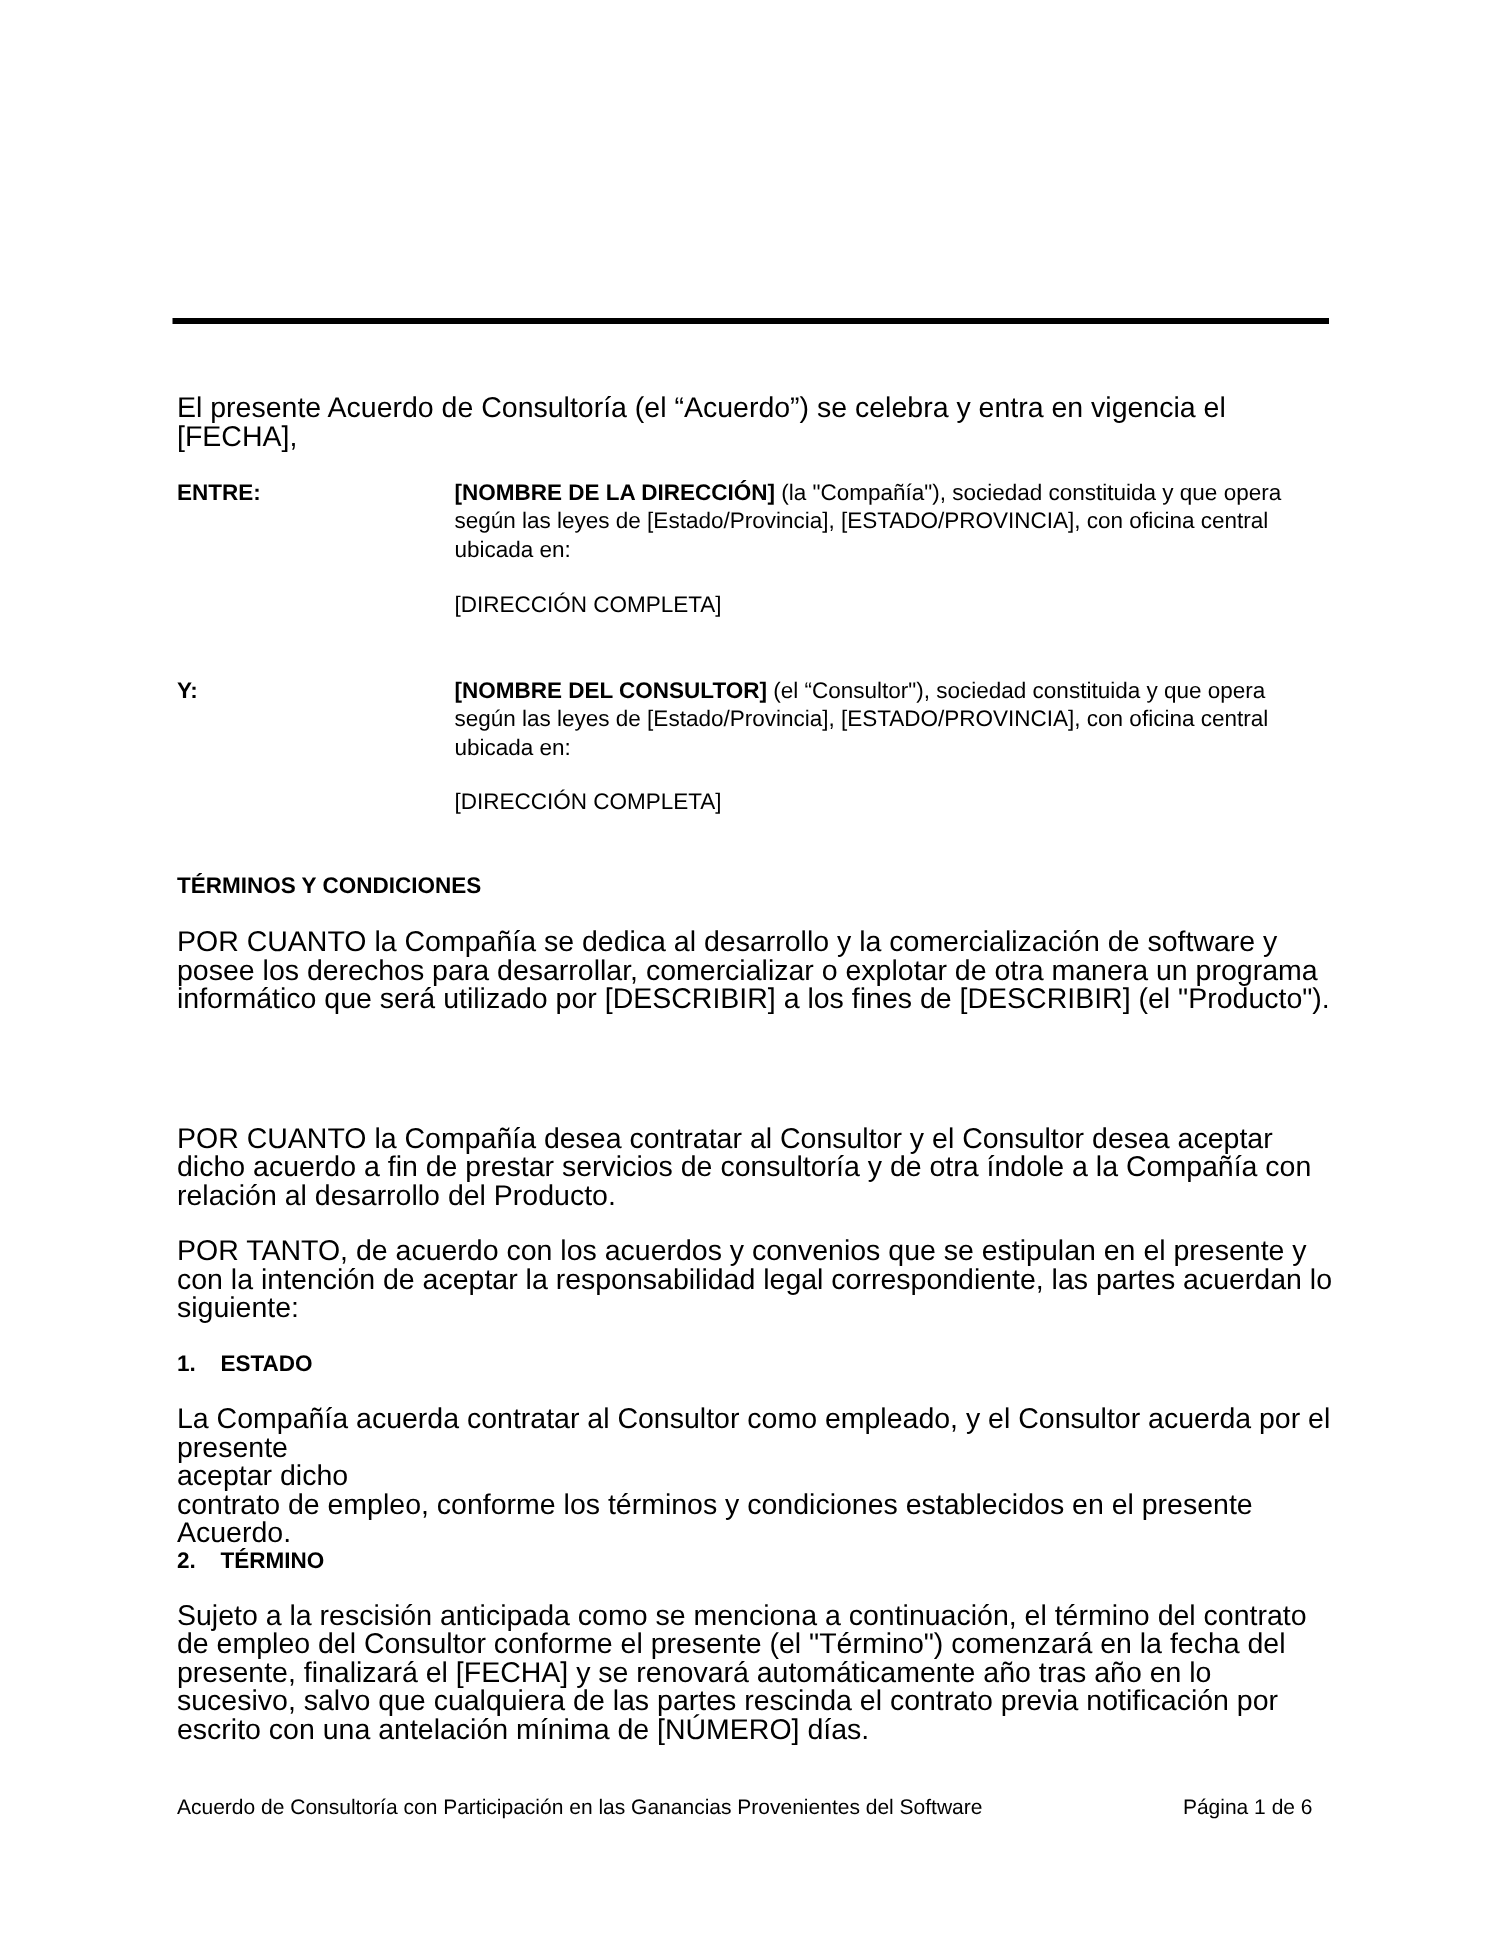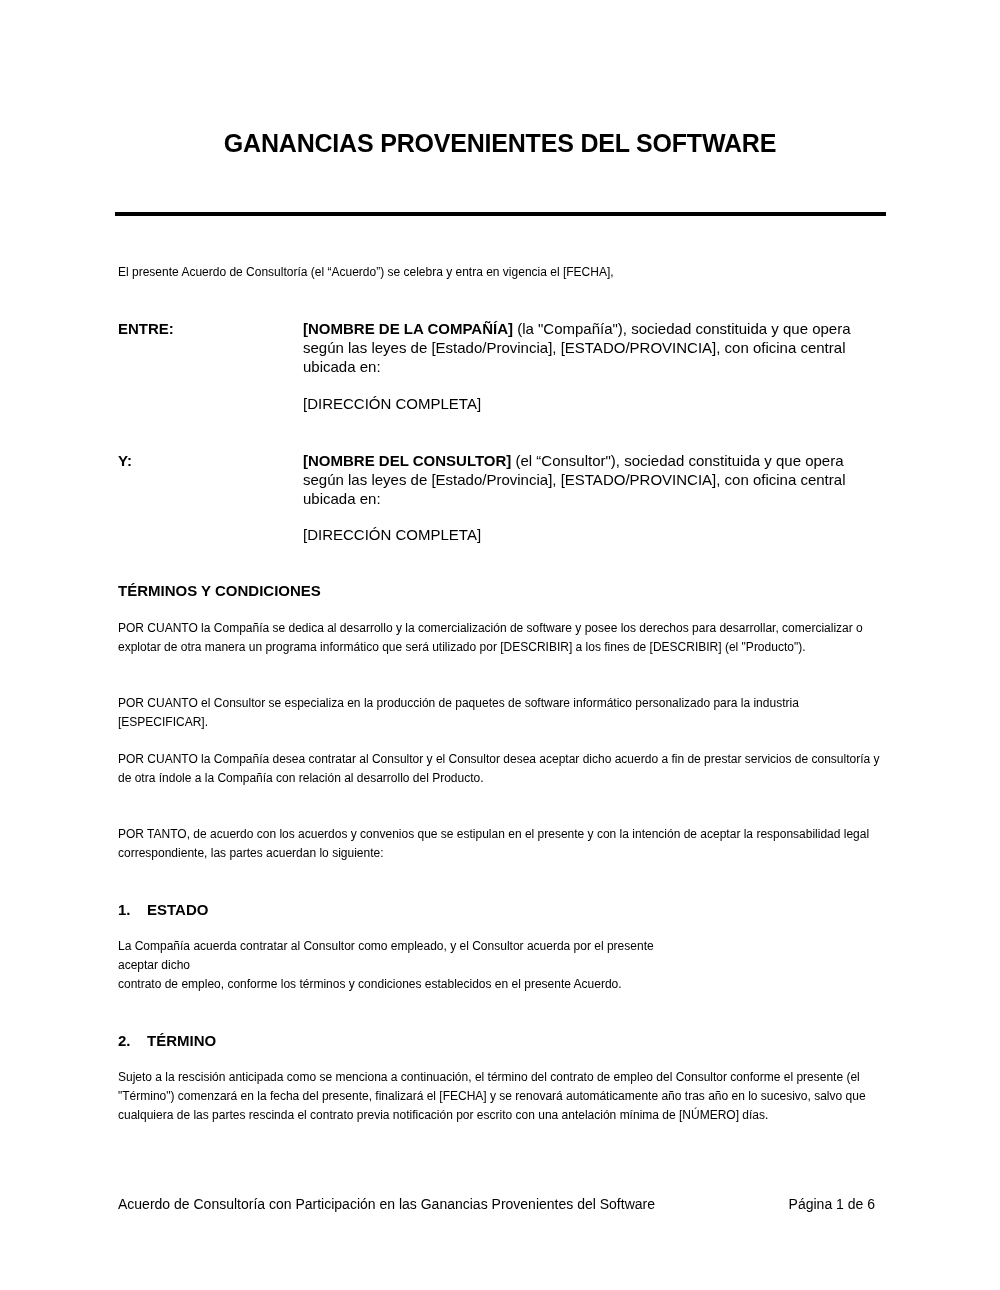--- a/index.html
+++ b/index.html
@@ -10,58 +10,56 @@
   }
   .page { position: absolute; left: 0; top: 0; width: 1000px; height: 1290px; }
   .title {
     position: absolute; left: 100px; width: 800px; top: 128px;
     text-align: center; font-weight: bold; font-size: 25px; line-height: 31px;
     letter-spacing: -0.2px;
   }
   .rule {
     position: absolute; left: 115px; width: 771px; top: 212px; height: 4px; background: #000;
   }
-  .p { position: absolute; left: 118px; width: 770px; line-height: 19px; font-size: 12px; }
+  .p { position: absolute; left: 118px; width: 770px; line-height: 19px; font-size: 19px; }
   .label { position: absolute; left: 118px; font-weight: bold; font-size: 15px; line-height: 19px; }
   .party { position: absolute; left: 303px; width: 560px; line-height: 19px; font-size: 15px; }
   .bold { font-weight: bold; }
   .heading { position: absolute; left: 118px; font-weight: bold; font-size: 15px; line-height: 19px; }
   .heading .num { display: inline-block; width: 29px; }
   .footer { position: absolute; top: 1195px; left: 118px; width: 757px; font-size: 14px; line-height: 19px; }
   .footer .right { position: absolute; right: 0; top: 0; }
 </style>
 </head>
 <body>
 
 <div class="page">
 
   <div class="title">
-    <div>GANANCIAS PROVENIENTES DEL SOFTWARE</div>
   </div>
 
   <div class="rule"></div>
 
   <div class="p" style="top:263px;">El presente Acuerdo de Consultoría (el “Acuerdo”) se celebra y entra en vigencia el [FECHA],</div>
 
   <div class="label" style="top:319px;">ENTRE:</div>
   <div class="party" style="top:319px;">
-    <span class="bold">[NOMBRE DE LA COMPAÑÍA]</span><span> (la "Compañía"), sociedad constituida y que opera según las leyes de [Estado/Provincia], [ESTADO/PROVINCIA], con oficina central ubicada en:</span>
+    <span class="bold">[NOMBRE DE LA DIRECCIÓN]</span><span> (la "Compañía"), sociedad constituida y que opera según las leyes de [Estado/Provincia], [ESTADO/PROVINCIA], con oficina central ubicada en:</span>
   </div>
   <div class="party" style="top:394px;">[DIRECCIÓN COMPLETA]</div>
 
   <div class="label" style="top:451px;">Y:</div>
   <div class="party" style="top:451px;">
     <span class="bold">[NOMBRE DEL CONSULTOR]</span><span> (el “Consultor"), sociedad constituida y que opera según las leyes de [Estado/Provincia], [ESTADO/PROVINCIA], con oficina central ubicada en:</span>
   </div>
   <div class="party" style="top:525px;">[DIRECCIÓN COMPLETA]</div>
 
   <div class="heading" style="top:581px;">TÉRMINOS Y CONDICIONES</div>
 
   <div class="p" style="top:619px;">POR CUANTO la Compañía se dedica al desarrollo y la comercialización de software y posee los derechos para desarrollar, comercializar o explotar de otra manera un programa informático que será utilizado por [DESCRIBIR] a los fines de [DESCRIBIR] (el "Producto").</div>
-  <div class="p" style="top:694px;">POR CUANTO el Consultor se especializa en la producción de paquetes de software informático personalizado para la industria [ESPECIFICAR].</div>
   <div class="p" style="top:750px;">POR CUANTO la Compañía desea contratar al Consultor y el Consultor desea aceptar dicho acuerdo a fin de prestar servicios de consultoría y de otra índole a la Compañía con relación al desarrollo del Producto.</div>
   <div class="p" style="top:825px;">POR TANTO, de acuerdo con los acuerdos y convenios que se estipulan en el presente y con la intención de aceptar la responsabilidad legal correspondiente, las partes acuerdan lo siguiente:</div>
 
   <div class="heading" style="top:900px;">
     <span class="num">1.</span><span>ESTADO</span>
   </div>
   <div class="p" style="top:937px;">
     <div>La Compañía acuerda contratar al Consultor como empleado, y el Consultor acuerda por el presente</div>
     <div>aceptar dicho</div>
     <div>contrato de empleo, conforme los términos y condiciones establecidos en el presente Acuerdo.</div>

